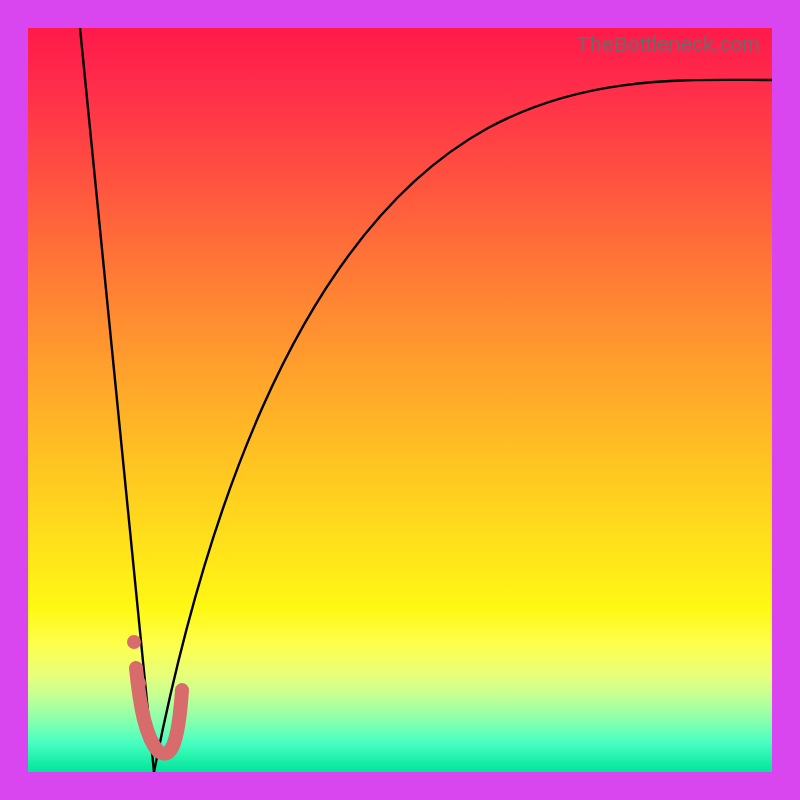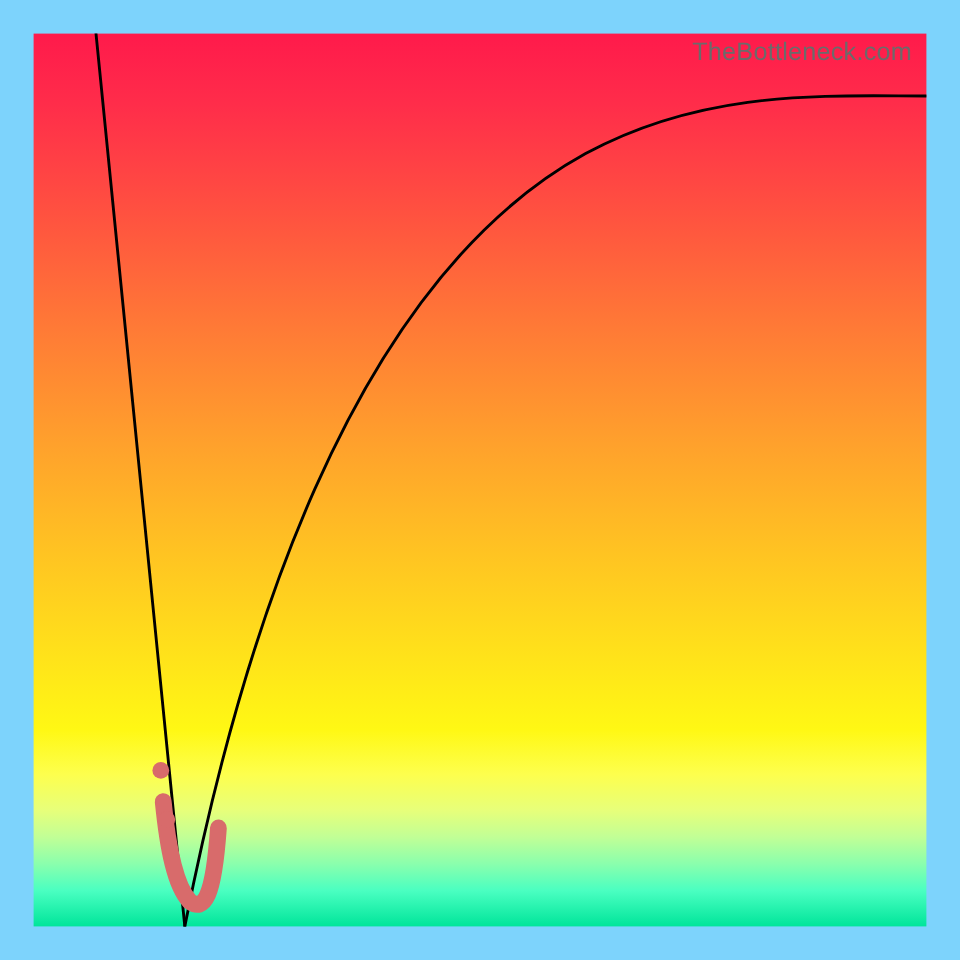--- a/index.html
+++ b/index.html
@@ -1,20 +1,20 @@
 <!DOCTYPE html>
 <html><head>
 <meta charset="utf-8">
 <style>
   * { margin: 0; padding: 0; box-sizing: border-box; }
   html, body { width: 800px; height: 800px; overflow: hidden; }
   .frame {
     width: 800px;
     height: 800px;
-    background: #7dd3fc;
+    background: #d946ef;
     position: relative;
   }
   .plot-area {
     position: absolute;
     left: 28px;
     top: 28px;
     width: 744px;
     height: 744px;
     background: linear-gradient(to bottom,
       #ff1a4b 0%,

